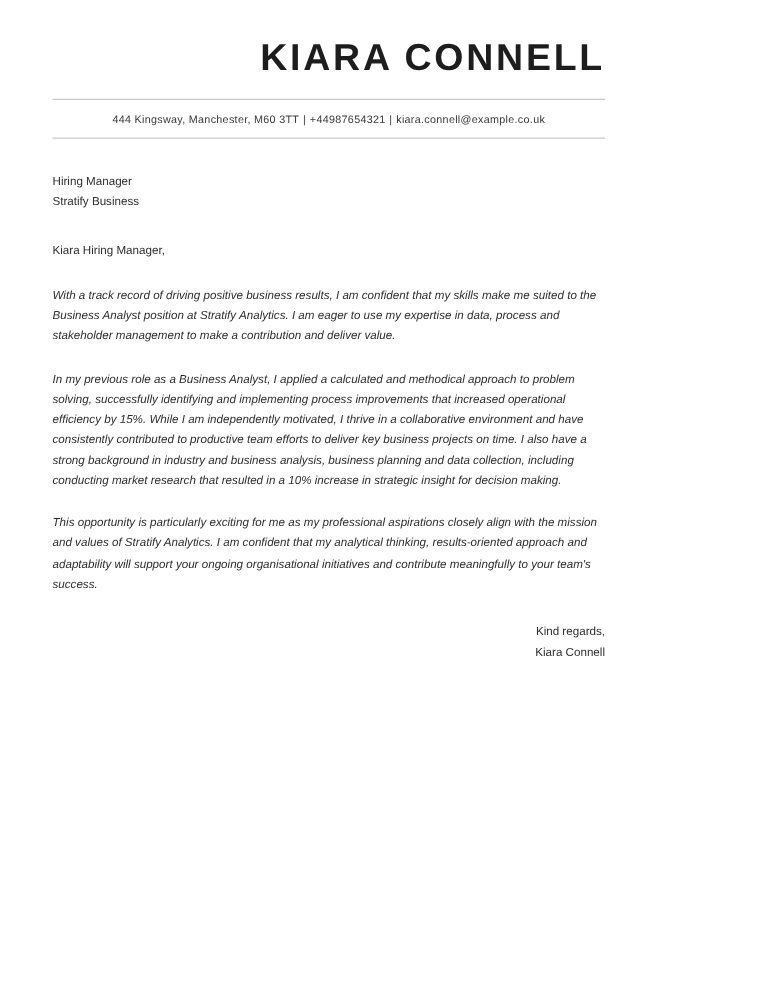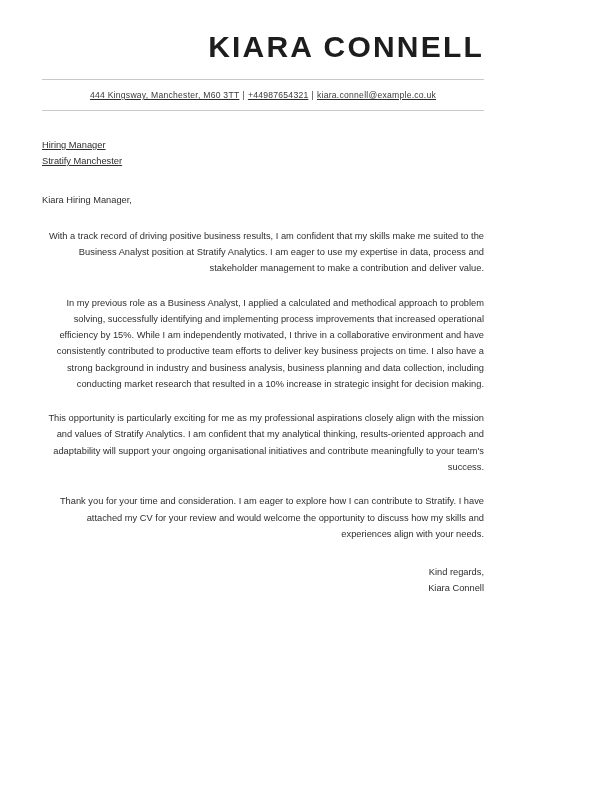--- a/index.html
+++ b/index.html
@@ -58,71 +58,70 @@
     line-height: 1.75;
     color: #2e2e2e;
   }
   .date {
     margin-bottom: 22px;
     font-size: 9.3px;
     letter-spacing: 0.2px;
   }
   .recipient {
     margin-bottom: 22px;
-    text-decoration: underline;
   }
   .recipient div {
     line-height: 1.75;
   }
   .salutation {
     margin-bottom: 20px;
   }
   .para {
     margin-bottom: 18px;
-    text-align: right;
+    text-align: left;
+    font-style: italic;
   }
   .closing {
     margin-top: 22px;
     text-align: right;
   }
   .closing div {
     line-height: 1.75;
   }
 </style>
 </head>
 <body>
 
 <div class="page">
 
   <div class="header">
     <div class="name">KIARA CONNELL</div>
   </div>
   <div class="rule"></div>
 
-  <div class="header" style="padding-top:10px;padding-bottom:0;text-decoration:underline;">
+  <div class="header" style="padding-top:10px;padding-bottom:0;">
     <div class="contact-line">
       <span>444 Kingsway, Manchester, M60 3TT</span><span class="contact-sep">|</span><span>+44987654321</span><span class="contact-sep">|</span><span>kiara.connell@example.co.uk</span>
     </div>
   </div>
   <div class="rule"></div>
 
   <div class="body">
 
 
     <div class="recipient">
       <div>Hiring Manager</div>
-      <div>Stratify Manchester</div>
+      <div>Stratify Business</div>
     </div>
 
     <div class="salutation">Kiara Hiring Manager,</div>
 
     <div class="para">With a track record of driving positive business results, I am confident that my skills make me suited to the Business Analyst position at Stratify Analytics. I am eager to use my expertise in data, process and stakeholder management to make a contribution and deliver value.</div>
     <div class="para">In my previous role as a Business Analyst, I applied a calculated and methodical approach to problem solving, successfully identifying and implementing process improvements that increased operational efficiency by 15%. While I am independently motivated, I thrive in a collaborative environment and have consistently contributed to productive team efforts to deliver key business projects on time. I also have a strong background in industry and business analysis, business planning and data collection, including conducting market research that resulted in a 10% increase in strategic insight for decision making.</div>
     <div class="para">This opportunity is particularly exciting for me as my professional aspirations closely align with the mission and values of Stratify Analytics. I am confident that my analytical thinking, results-oriented approach and adaptability will support your ongoing organisational initiatives and contribute meaningfully to your team's success.</div>
-    <div class="para">Thank you for your time and consideration. I am eager to explore how I can contribute to Stratify. I have attached my CV for your review and would welcome the opportunity to discuss how my skills and experiences align with your needs.</div>
 
     <div class="closing">
       <div>Kind regards,</div>
       <div>Kiara Connell</div>
     </div>
 
   </div>
 </div>
 
 </body></html>

